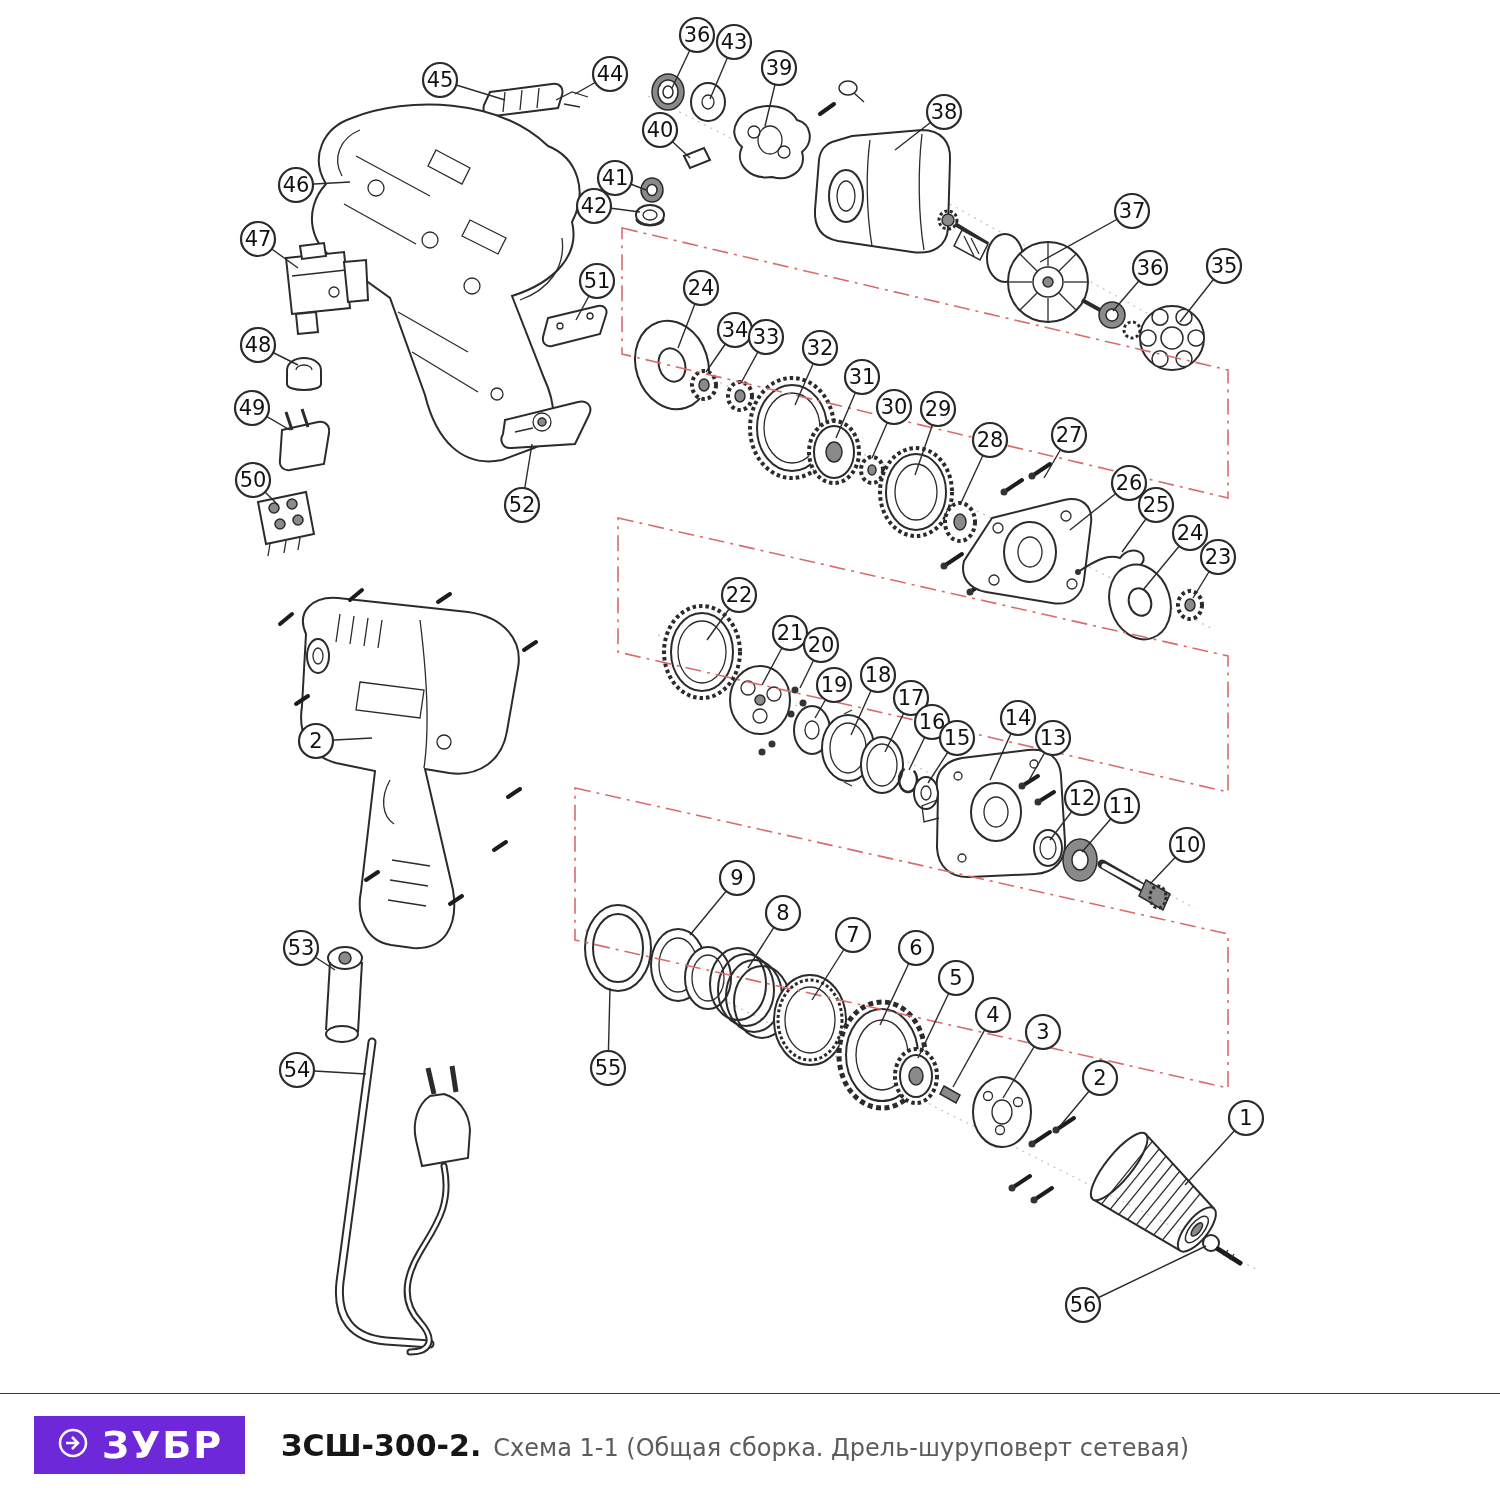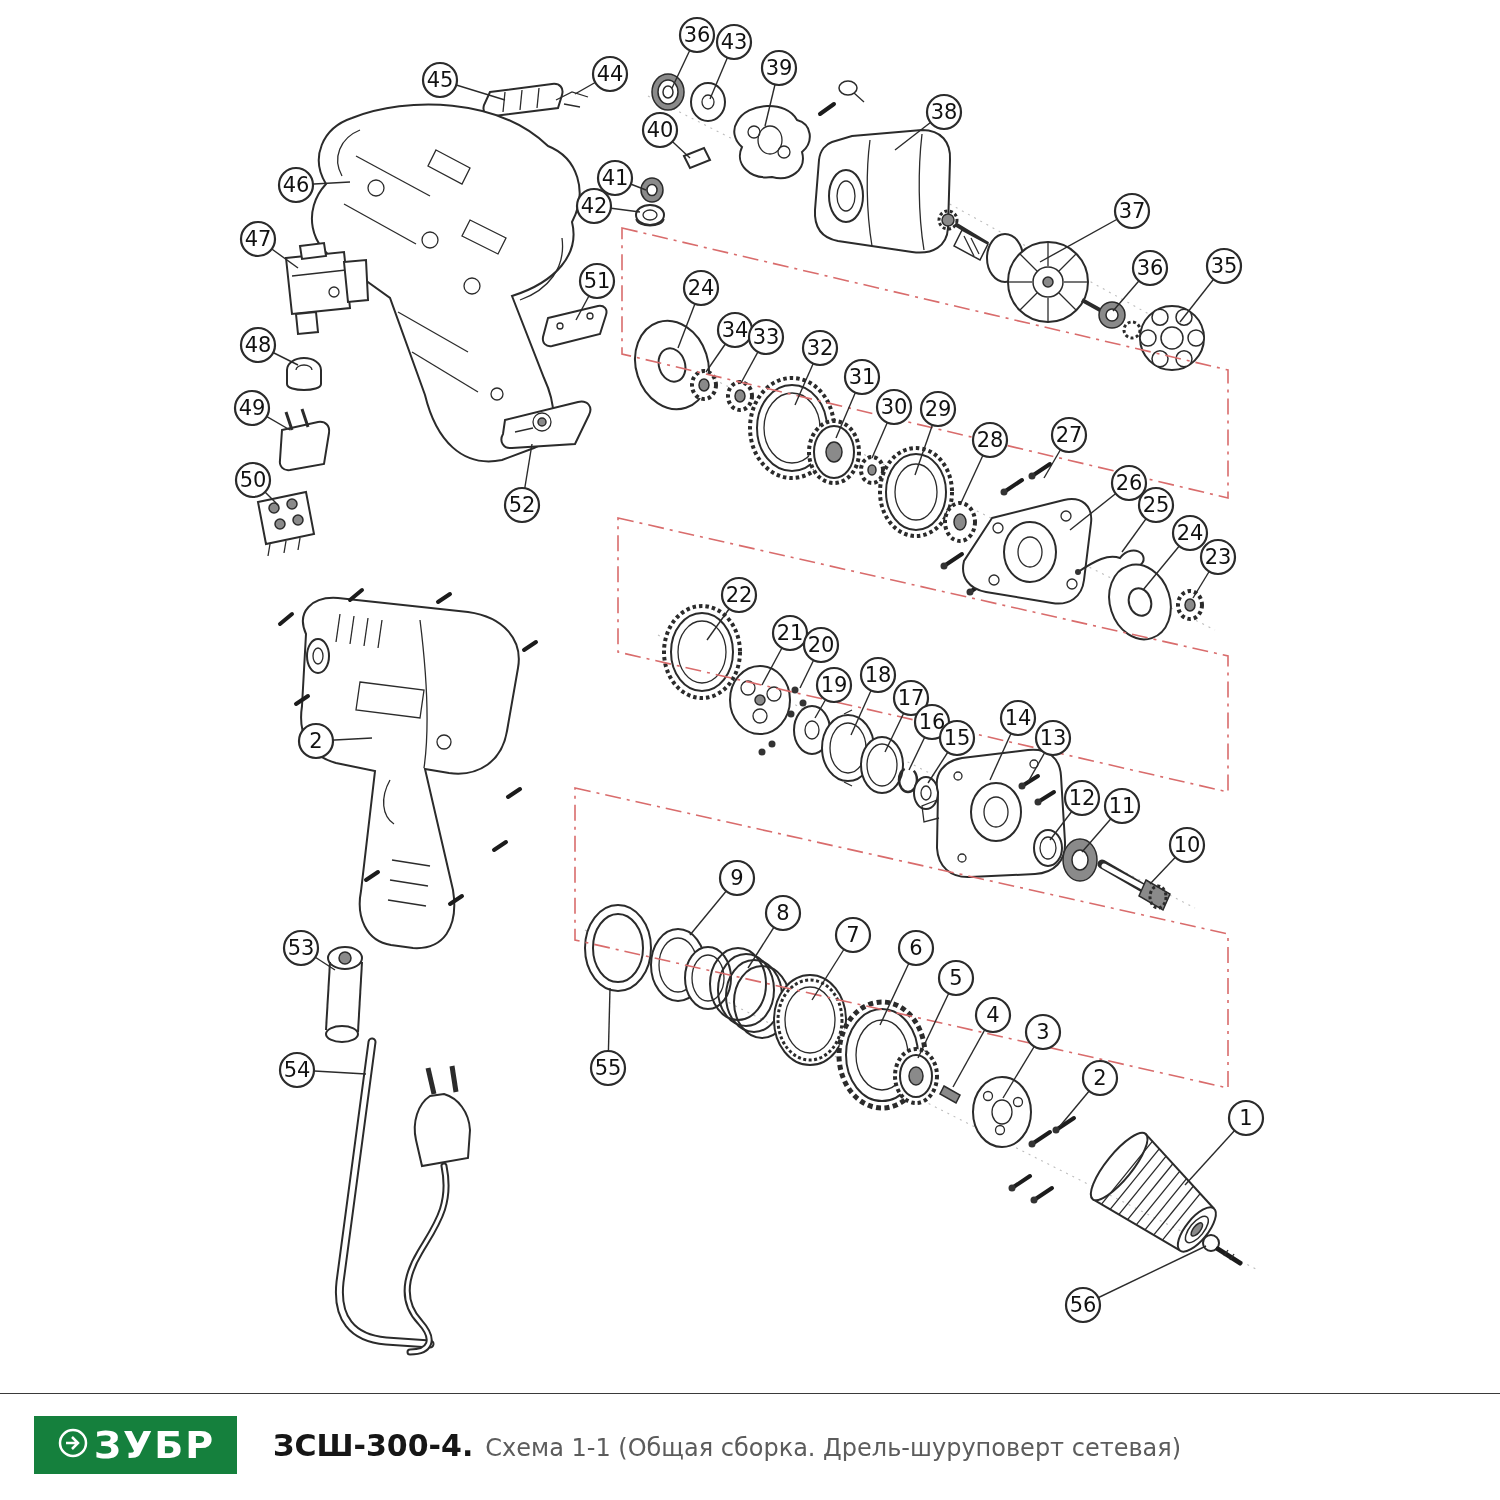--- a/index.html
+++ b/index.html
@@ -28,21 +28,21 @@
   .cordin {fill:none;stroke:#fff;stroke-width:3;stroke-linecap:round;}
   .groupbox{fill:none;stroke:var(--groupbox);stroke-width:1.6;stroke-dasharray:16 6 3 6;}
   .leader{stroke:var(--line);stroke-width:1.4;}
   .callout-circle{fill:#fff;stroke:var(--line);stroke-width:2.2;}
   .callout-num{font-family:"DejaVu Sans",sans-serif;font-size:21px;fill:#111;text-anchor:middle;}
   
   .footer{position:absolute;left:0;top:1393px;width:1500px;}
   .footer-rule{border-top:1.5px solid #3a3a3a;width:1500px;height:0;}
   .footer-row{display:flex;align-items:center;gap:36px;padding:22px 0 0 34px;}
   .brand-box{
-    background:#15803d;color:#fff;display:flex;align-items:center;gap:4px;
+    background:#6d28d9;color:#fff;display:flex;align-items:center;gap:12px;
     padding:7px 22px;height:44px;
   }
   .brand-text{font-size:38px;font-weight:bold;letter-spacing:2px;line-height:1;}
   .footer-title{display:flex;align-items:baseline;gap:12px;white-space:nowrap;}
   .model{font-size:30px;font-weight:bold;color:#161616;}
   .caption{font-size:24px;font-weight:400;color:#5c5c5c;}
 </style>
 </head>
 <body>
 
@@ -773,17 +773,17 @@
     <div class="brand-box">
       <span class="brand-emblem">
         <svg width="34" height="34" viewBox="0 0 34 34">
           <circle cx="17" cy="17" r="13" fill="none" stroke="#fff" stroke-width="2.5"></circle>
           <path d="M10 17 h10 M16 11 l6 6 -6 6" fill="none" stroke="#fff" stroke-width="2.5"></path>
         </svg>
       </span>
       <span class="brand-text">ЗУБР</span>
     </div>
     <div class="footer-title">
-      <span class="model">ЗСШ-300-4.</span>
+      <span class="model">ЗСШ-300-2.</span>
       <span class="caption">Схема 1-1 (Общая сборка. Дрель-шуруповерт сетевая)</span>
     </div>
   </div>
 </div>
 
 </body></html>

